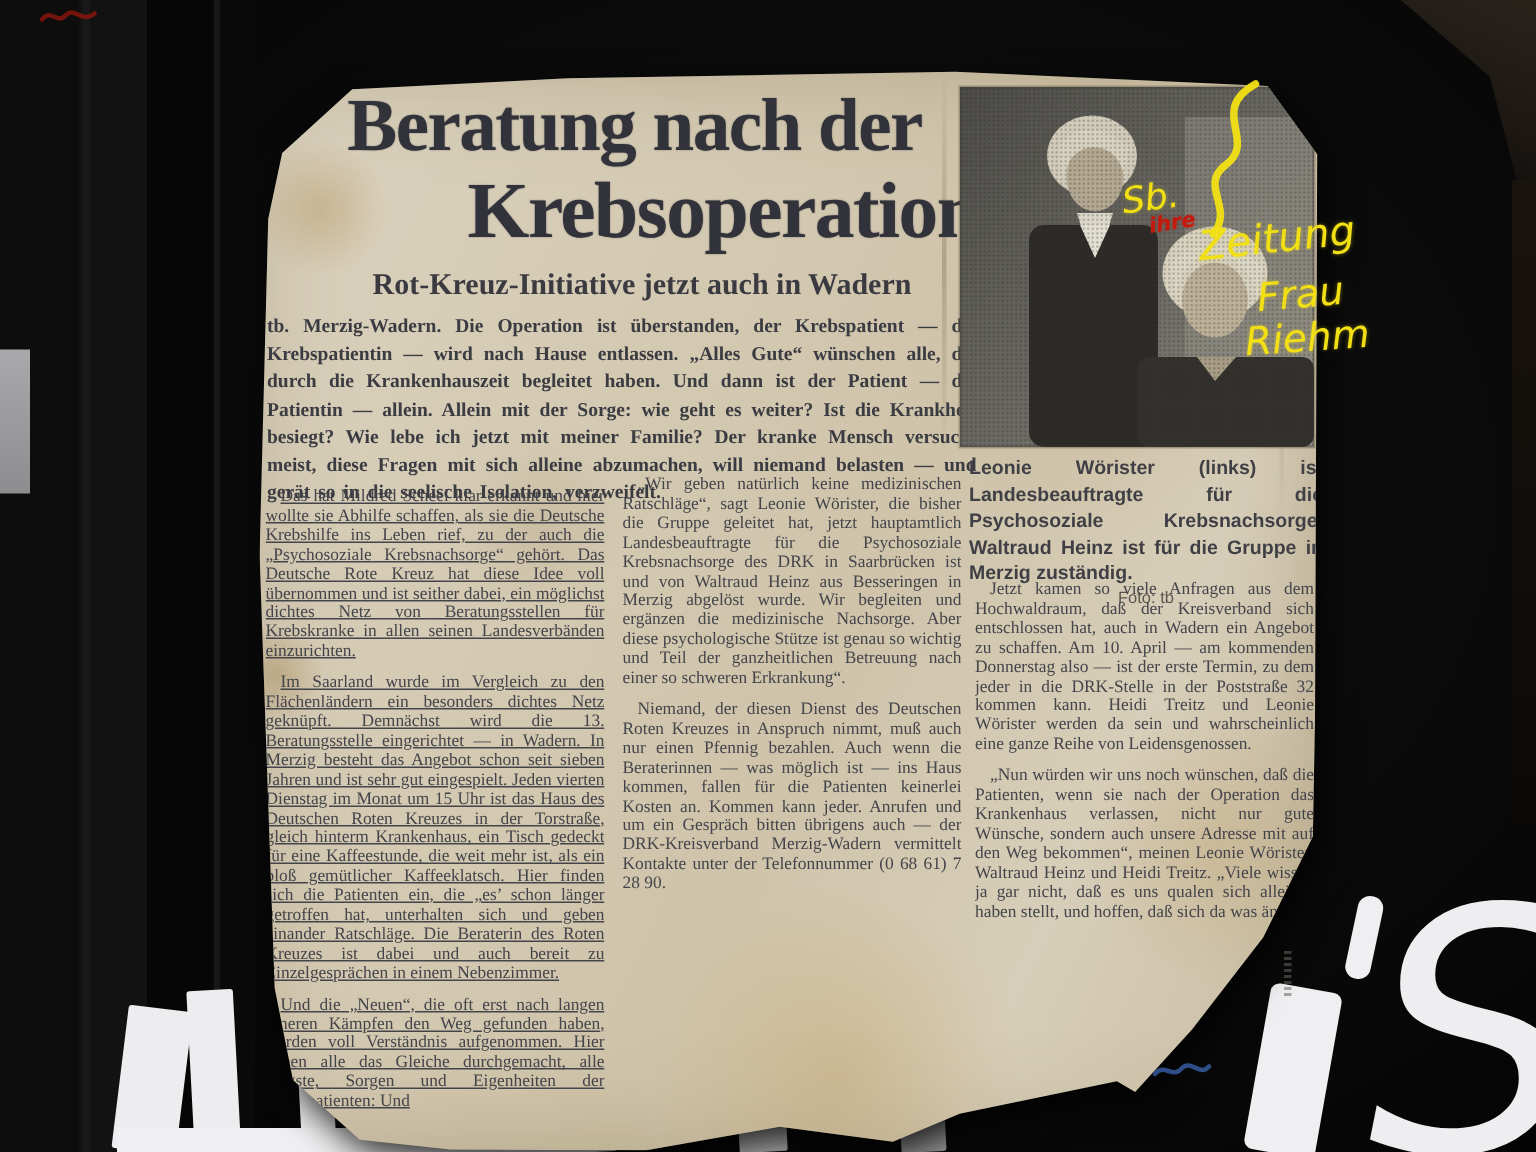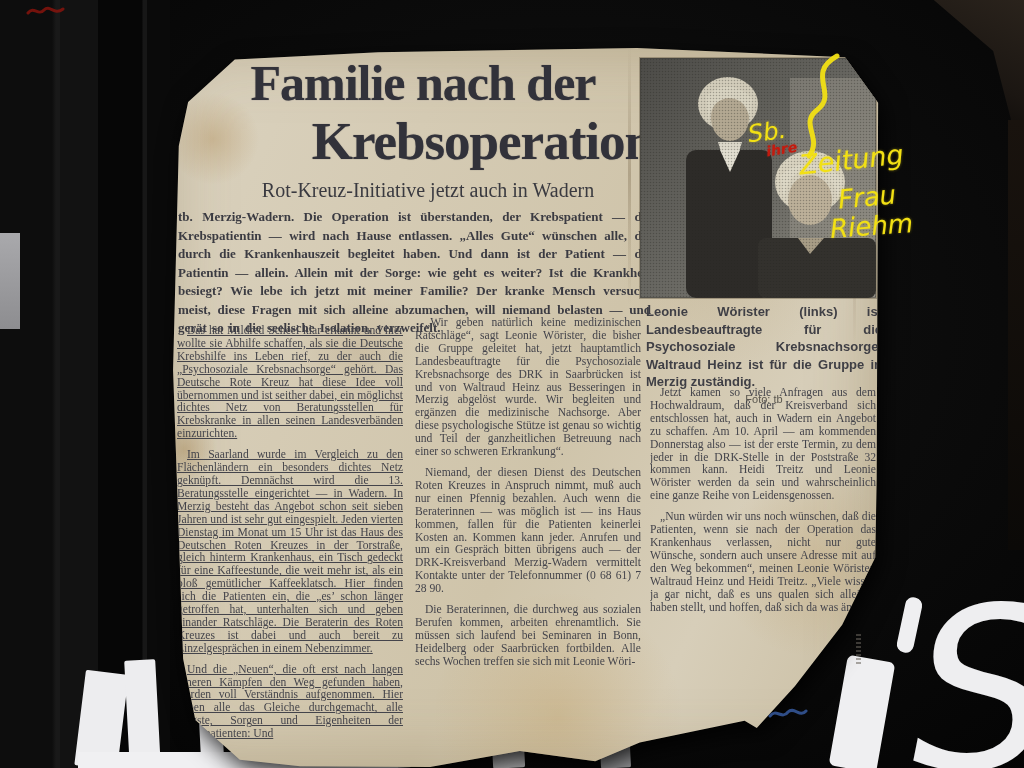--- a/index.html
+++ b/index.html
@@ -46,21 +46,21 @@
        linear-gradient(115deg,#dbd3c0 0%,#d5cbb4 28%,#cfc4aa 55%,#d7ceb9 76%,#c8bca0 100%);
      box-shadow:inset 0 0 70px rgba(120,100,60,.35);}
   .crease{position:absolute;width:3px;background:linear-gradient(rgba(95,75,45,.0),
        rgba(95,75,45,.28),rgba(95,75,45,.0));}
 
   .headline{position:absolute;left:30px;top:10px;width:460px;text-align:center;
      font-weight:bold;color:#32323a;letter-spacing:-1px;text-shadow:0 0 1px rgba(40,40,50,.6);}
   .headline .l1{font-size:50px;line-height:56px;}
   .headline .l2{font-size:53px;line-height:60px;text-align:right;}
   .subhead{position:absolute;left:40px;top:134px;width:450px;text-align:center;
-     font-weight:normal;font-size:20px;color:#3a3a40;}
+     font-weight:bold;font-size:20px;color:#3a3a40;}
   .lead{position:absolute;left:15px;top:163px;width:473px;font-weight:bold;font-size:13px;
      line-height:18.5px;text-align:justify;color:#3b3b42;word-spacing:2px;}
   .col{position:absolute;width:226px;font-size:11.6px;line-height:12.9px;text-align:justify;
      color:#44444b;overflow:hidden;}
   .col p{margin:0 0 8px 0;}
   .col p.ind{text-indent:10px;}
   #colA{left:14px;top:280px;height:450px;text-decoration:underline;}
   #colB{left:252px;top:272px;height:460px;}
   #colC{left:487px;top:342px;height:370px;}
 
@@ -110,21 +110,21 @@
   </svg>
 </div>
 
 <div class="clip-wrap">
 <div class="clipping">
 
   <div class="crease" style="left:465px;top:0;height:260px;"></div>
   <div class="crease" style="left:690px;top:10px;height:290px;"></div>
 
   <div class="headline">
-    <div class="l1">Familie nach der</div>
+    <div class="l1">Beratung nach der</div>
     <div class="l2">Krebsoperation</div>
   </div>
 
   <div class="subhead">Rot-Kreuz-Initiative jetzt auch in Wadern</div>
 
   <div class="lead">tb. Merzig-Wadern. Die Operation ist überstanden, der Krebspatient — die Krebspatientin — wird nach Hause entlassen. „Alles Gute“ wünschen alle, die durch die Krankenhauszeit begleitet haben. Und dann ist der Patient — die Patientin — allein. Allein mit der Sorge: wie geht es weiter? Ist die Krankheit besiegt? Wie lebe ich jetzt mit meiner Familie? Der kranke Mensch versucht meist, diese Fragen mit sich alleine abzumachen, will niemand belasten — und gerät so in die seelische Isolation, verzweifelt.</div>
 
   <div class="photo">
     <svg width="236" height="240" viewBox="0 0 236 240">
       <defs>
@@ -168,21 +168,20 @@
 
   <div class="col" id="colA">
     <p class="ind">Das hat Mildred Scheel klar erkannt und hier wollte sie Abhilfe schaffen, als sie die Deutsche Krebshilfe ins Leben rief, zu der auch die „Psychosoziale Krebsnachsorge“ gehört. Das Deutsche Rote Kreuz hat diese Idee voll übernommen und ist seither dabei, ein möglichst dichtes Netz von Beratungsstellen für Krebskranke in allen seinen Landesverbänden einzurichten.</p>
     <p class="ind">Im Saarland wurde im Vergleich zu den Flächenländern ein besonders dichtes Netz geknüpft. Demnächst wird die 13. Beratungsstelle eingerichtet — in Wadern. In Merzig besteht das Angebot schon seit sieben Jahren und ist sehr gut eingespielt. Jeden vierten Dienstag im Monat um 15 Uhr ist das Haus des Deutschen Roten Kreuzes in der Torstraße, gleich hinterm Krankenhaus, ein Tisch gedeckt für eine Kaffeestunde, die weit mehr ist, als ein bloß gemütlicher Kaffeeklatsch. Hier finden sich die Patienten ein, die „es’ schon länger getroffen hat, unterhalten sich und geben einander Ratschläge. Die Beraterin des Roten Kreuzes ist dabei und auch bereit zu Einzelgesprächen in einem Nebenzimmer.</p>
     <p class="ind">Und die „Neuen“, die oft erst nach langen inneren Kämpfen den Weg gefunden haben, werden voll Verständnis aufgenommen. Hier haben alle das Gleiche durchgemacht, alle Ängste, Sorgen und Eigenheiten der Krebspatienten: Und</p>
   </div>
 
   <div class="col" id="colB">
     <p class="ind">„Wir geben natürlich keine medizinischen Ratschläge“, sagt Leonie Wörister, die bisher die Gruppe geleitet hat, jetzt hauptamtlich Landesbeauftragte für die Psychosoziale Krebsnachsorge des DRK in Saarbrücken ist und von Waltraud Heinz aus Besseringen in Merzig abgelöst wurde. Wir begleiten und ergänzen die medizinische Nachsorge. Aber diese psychologische Stütze ist genau so wichtig und Teil der ganzheitlichen Betreuung nach einer so schweren Erkrankung“.</p>
     <p class="ind">Niemand, der diesen Dienst des Deutschen Roten Kreuzes in Anspruch nimmt, muß auch nur einen Pfennig bezahlen. Auch wenn die Beraterinnen — was möglich ist — ins Haus kommen, fallen für die Patienten keinerlei Kosten an. Kommen kann jeder. Anrufen und um ein Gespräch bitten übrigens auch — der DRK-Kreisverband Merzig-Wadern vermittelt Kontakte unter der Telefonnummer (0 68 61) 7 28 90.</p>
-    <p class="ind">Die Beraterinnen, die durchweg aus sozialen Berufen kommen, arbeiten ehrenamtlich. Sie müssen sich laufend bei Seminaren in Bonn, Heidelberg oder Saarbrücken fortbilden. Alle sechs Wochen treffen sie sich mit Leonie Wöri-</p>
   </div>
 
   <div class="col" id="colC">
     <p class="ind">Jetzt kamen so viele Anfragen aus dem Hochwaldraum, daß der Kreisverband sich entschlossen hat, auch in Wadern ein Angebot zu schaffen. Am 10. April — am kommenden Donnerstag also — ist der erste Termin, zu dem jeder in die DRK-Stelle in der Poststraße 32 kommen kann. Heidi Treitz und Leonie Wörister werden da sein und wahrscheinlich eine ganze Reihe von Leidensgenossen.</p>
     <p class="ind">„Nun würden wir uns noch wünschen, daß die Patienten, wenn sie nach der Operation das Krankenhaus verlassen, nicht nur gute Wünsche, sondern auch unsere Adresse mit auf den Weg bekommen“, meinen Leonie Wörister, Waltraud Heinz und Heidi Treitz. „Viele wissen ja gar nicht, daß es uns qualen sich alleine“ haben stellt, und hoffen, daß sich da was ändert.</p>
   </div>
 
 </div>
 </div>
 

